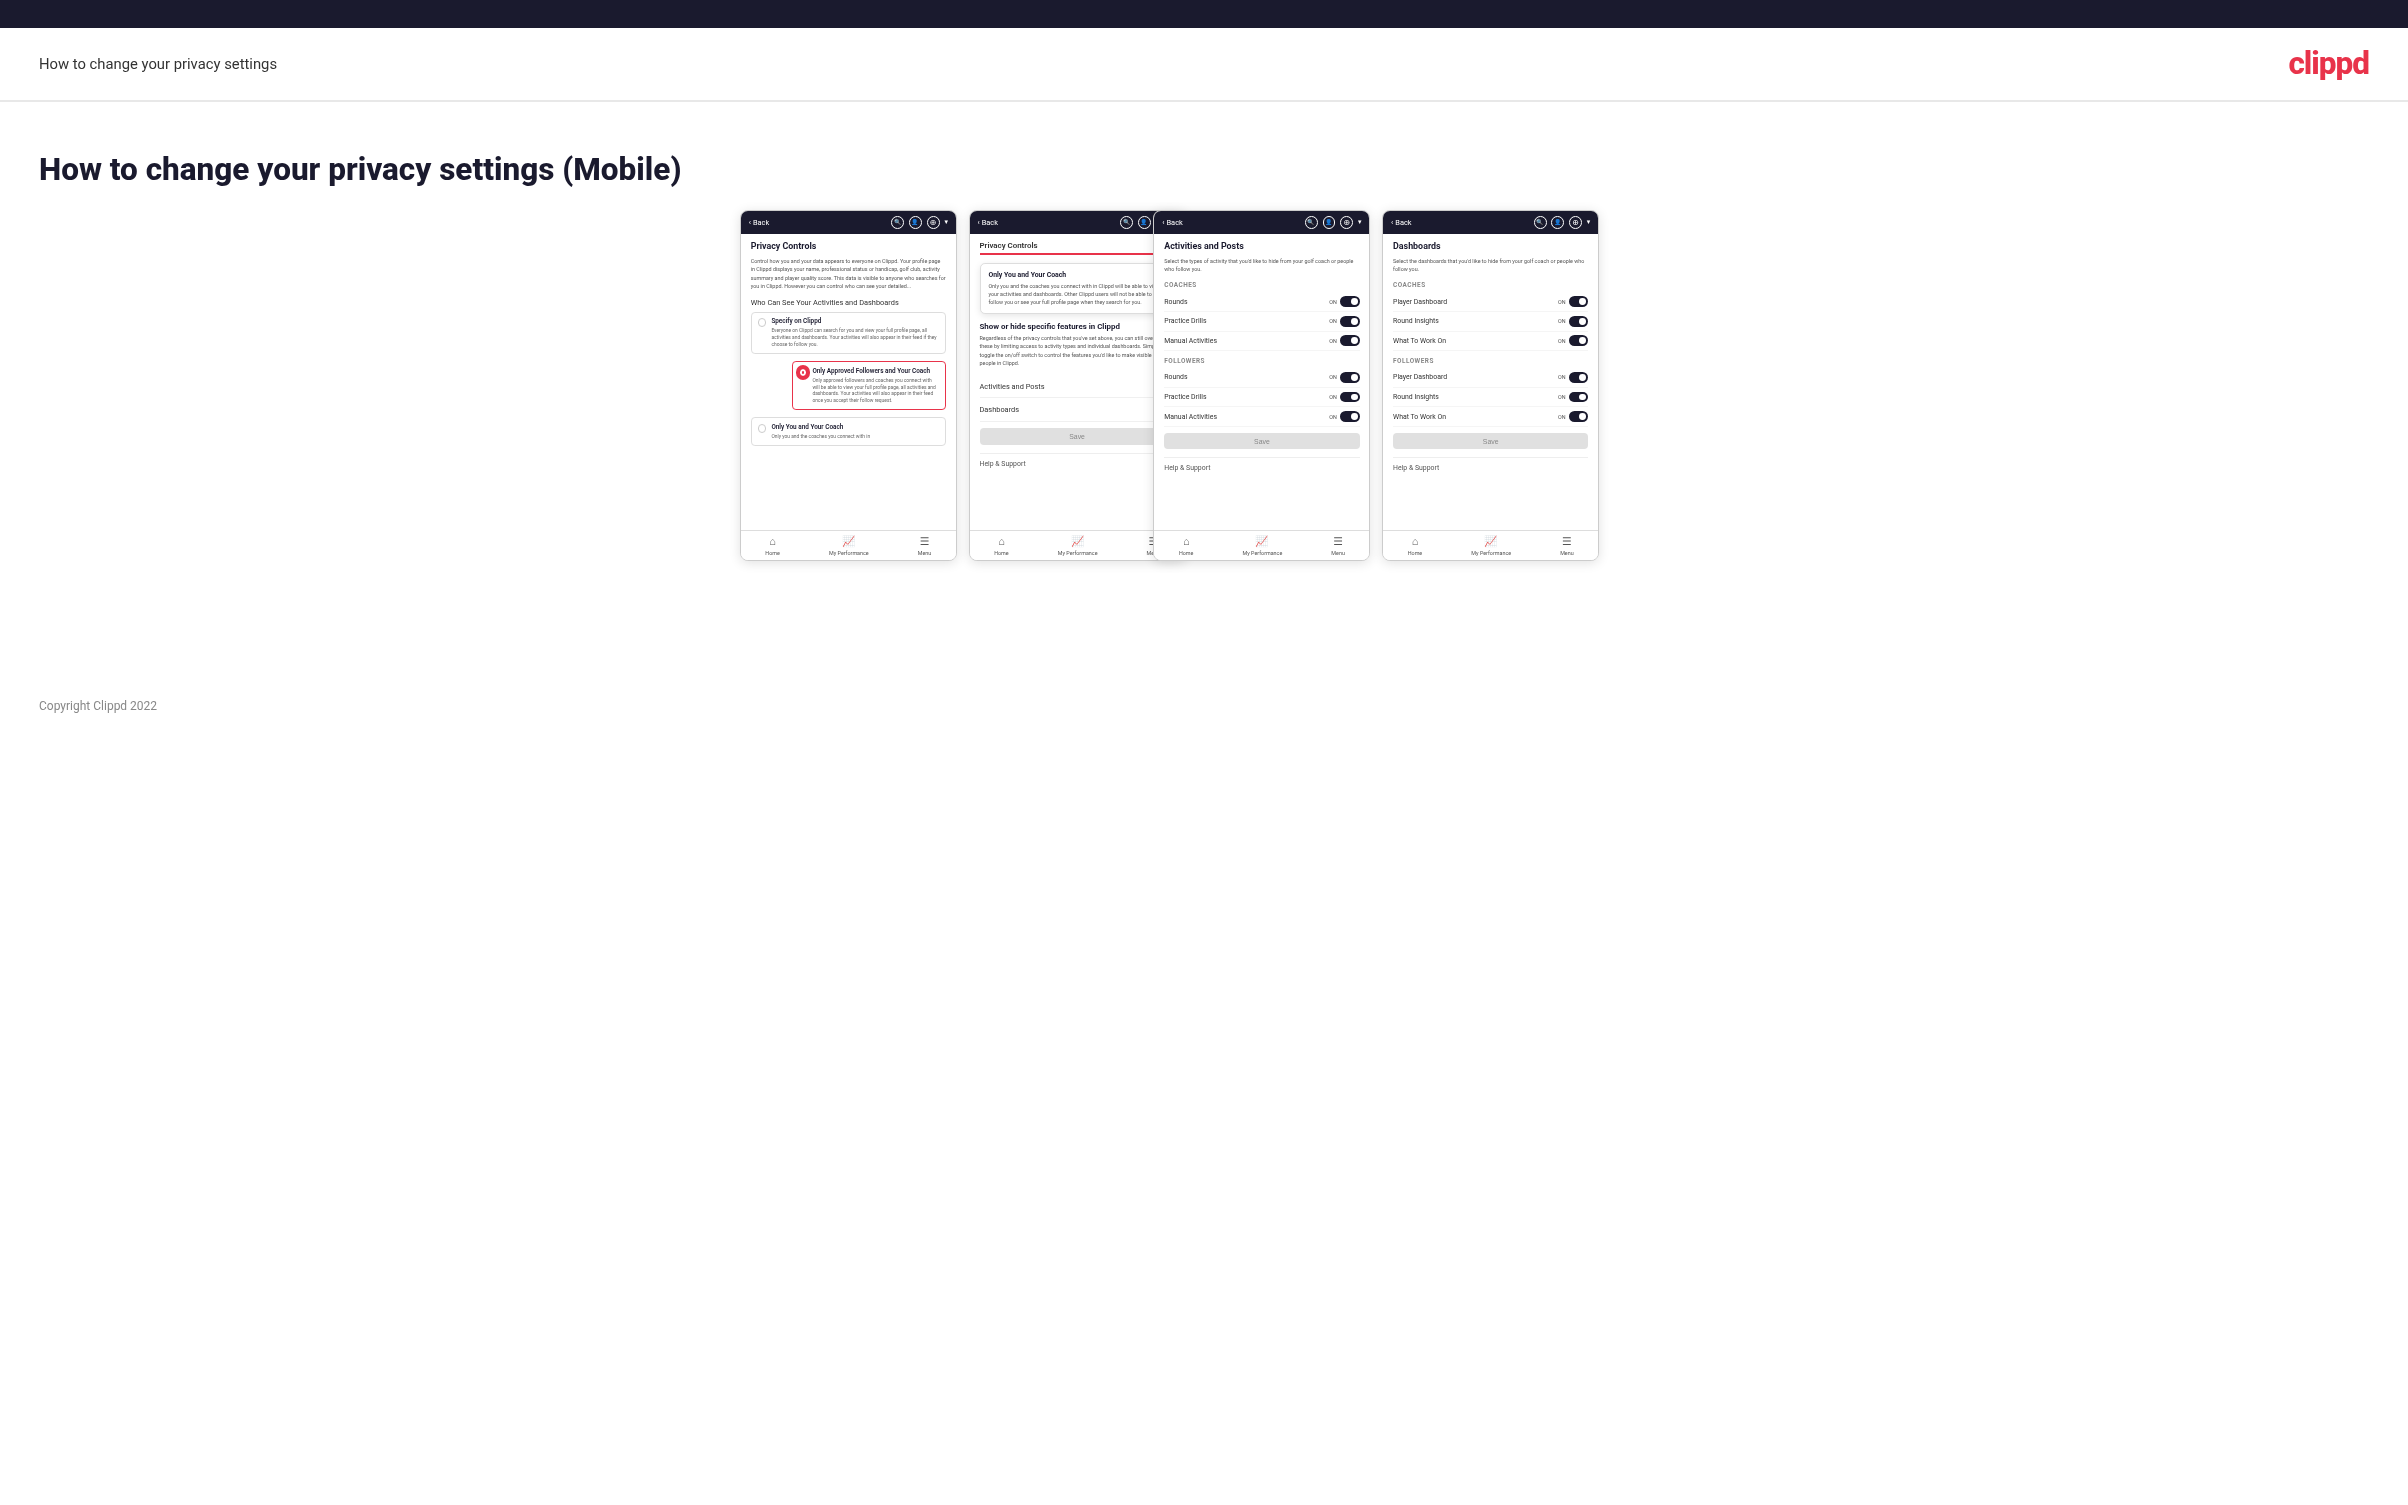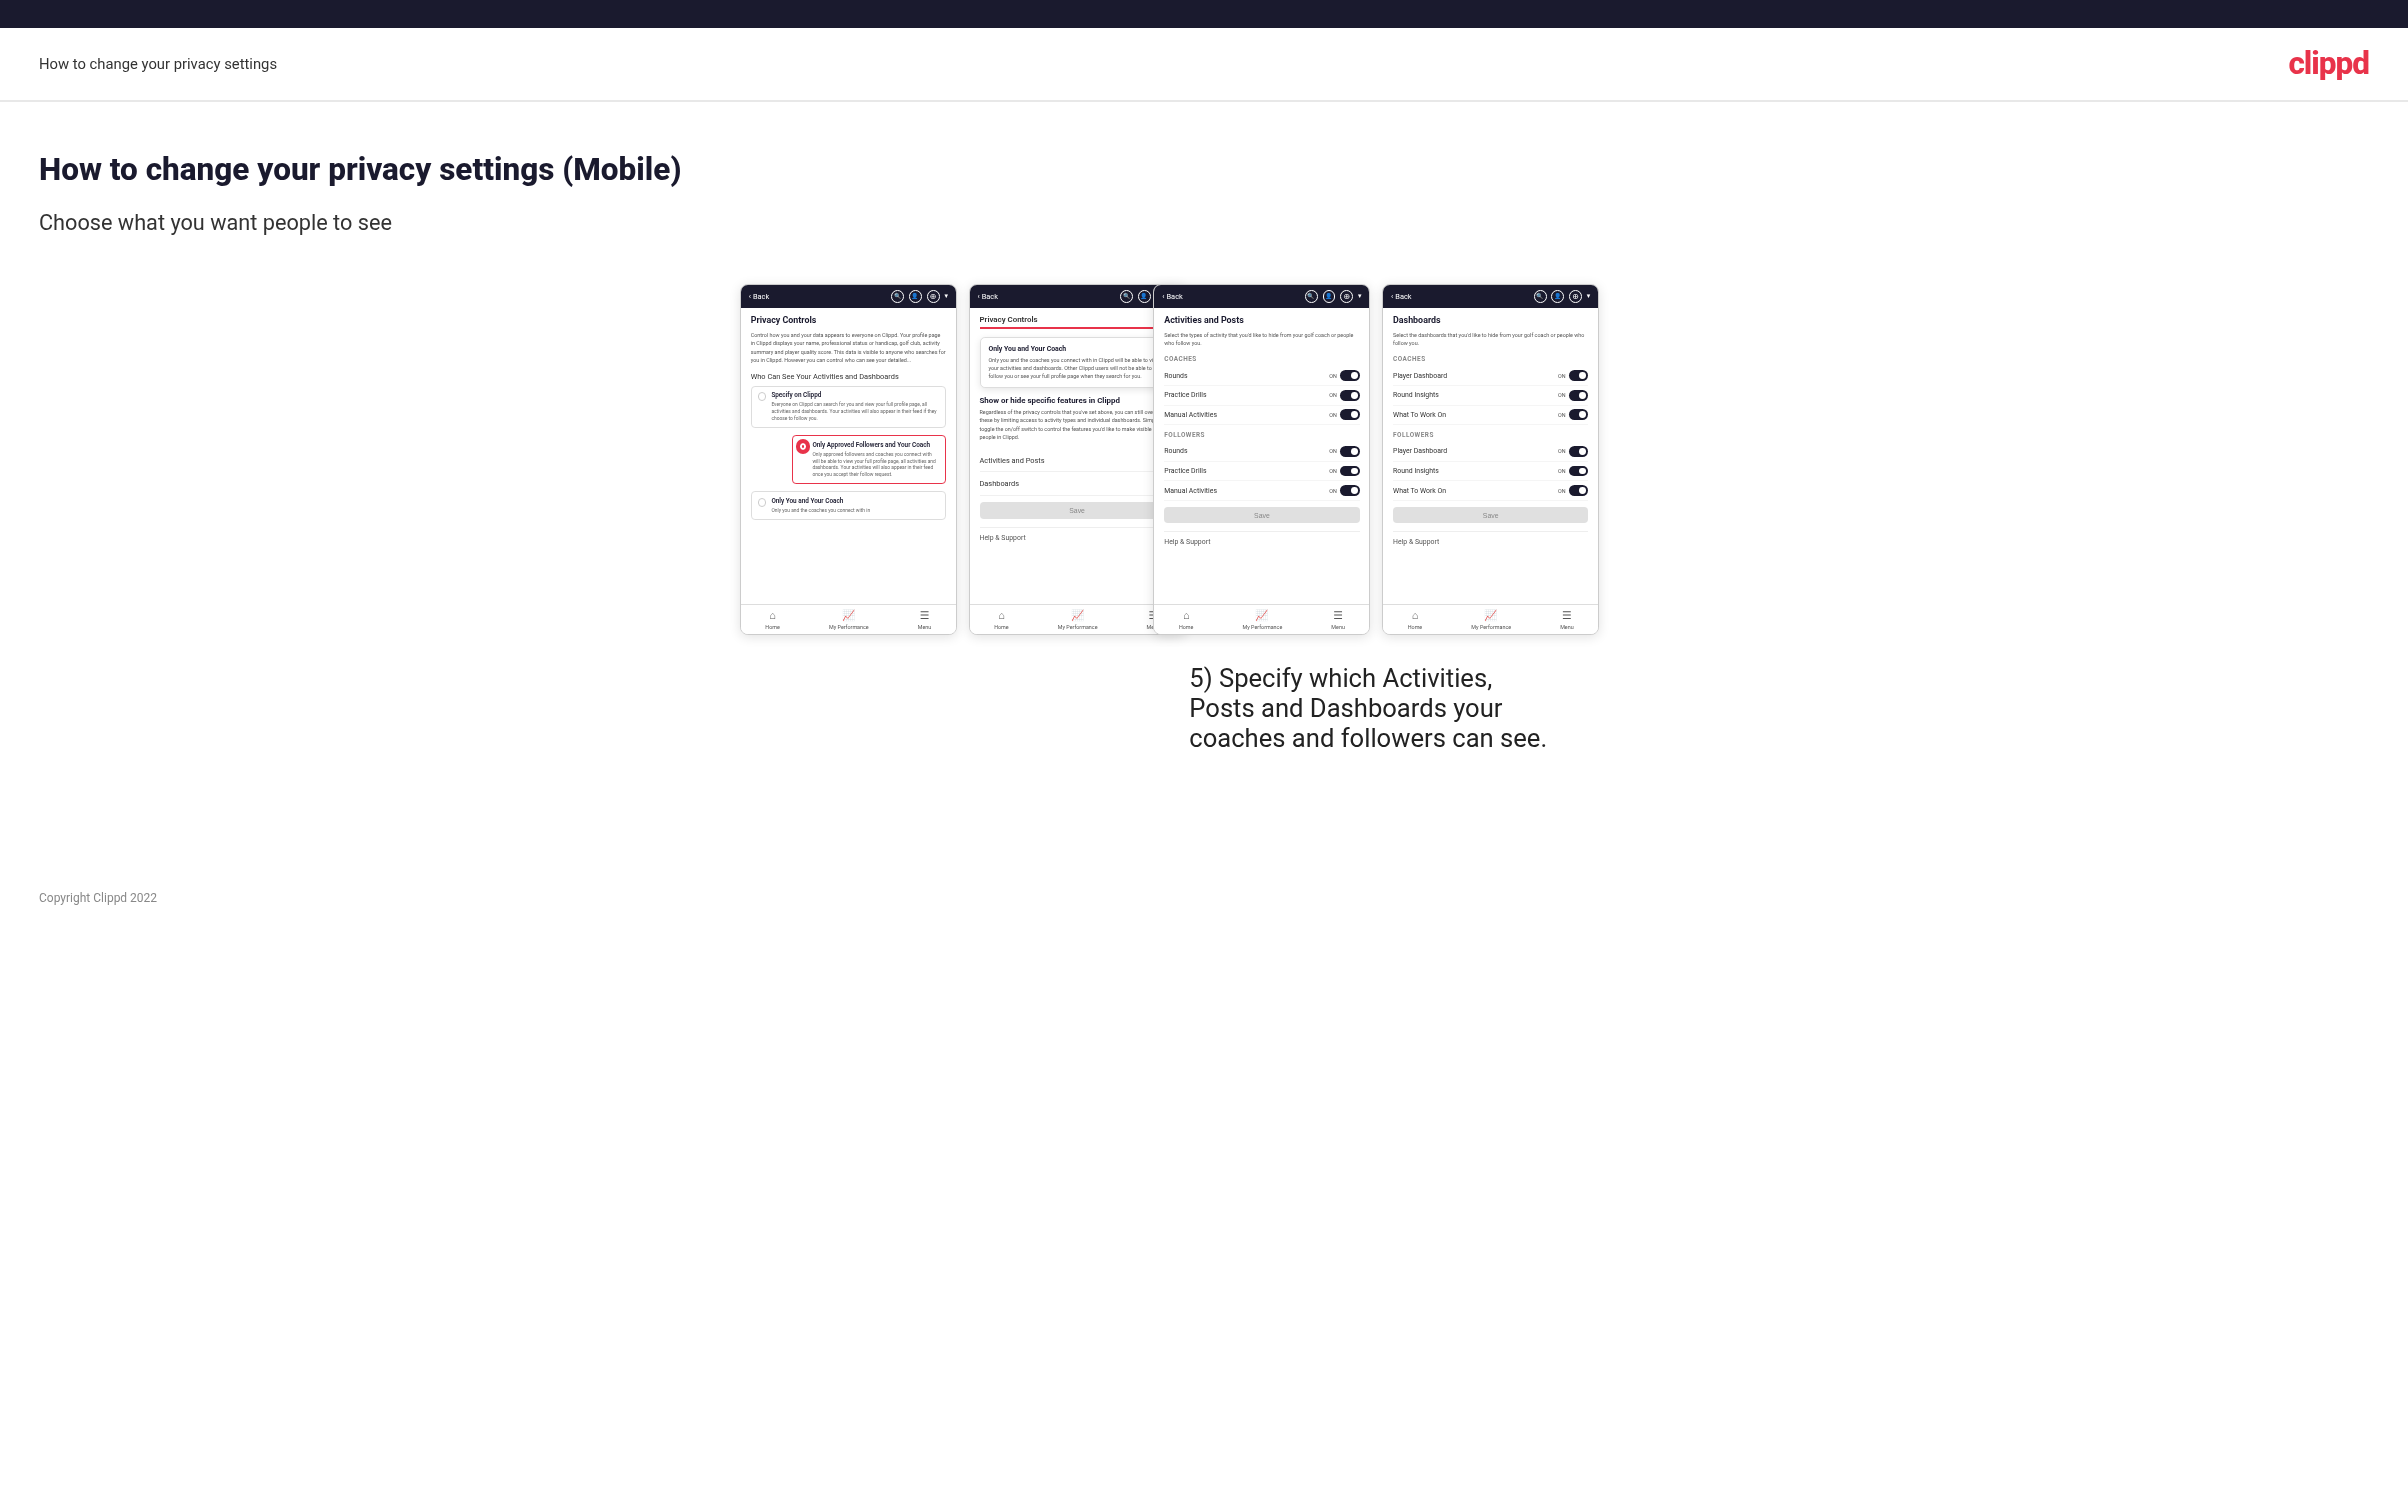--- a/index.html
+++ b/index.html
@@ -383,21 +383,20 @@
 
 <div class="top-bar"></div>
 
 <div class="header">
   <span class="header-title">How to change your privacy settings</span>
   <span class="logo">clippd</span>
 </div>
 
 <div class="main">
   <h1 class="page-heading">How to change your privacy settings (Mobile)</h1>
-  <p class="page-subheading">Choose what you want people to see</p>
 
   <div class="screenshots-row">
 
     <div class="screenshot-group">
       <div class="double-screenshot">
 
         <div class="phone">
           <div class="phone-nav">
             <span class="back-btn">‹ <span>Back</span></span>
             <div class="nav-icons">
@@ -661,21 +660,20 @@
             </div>
             <div class="tab-item">
               <div class="tab-icon">☰</div>
               <div class="tab-label">Menu</div>
             </div>
           </div>
         </div>
 
       </div>
 
-      <div class="caption-large">5) Specify which Activities, Posts and Dashboards your  coaches and followers can see.</div>
     </div>
 
   </div>
 </div>
 
 <div class="footer">
   <span>Copyright Clippd 2022</span>
 </div>
 
 

